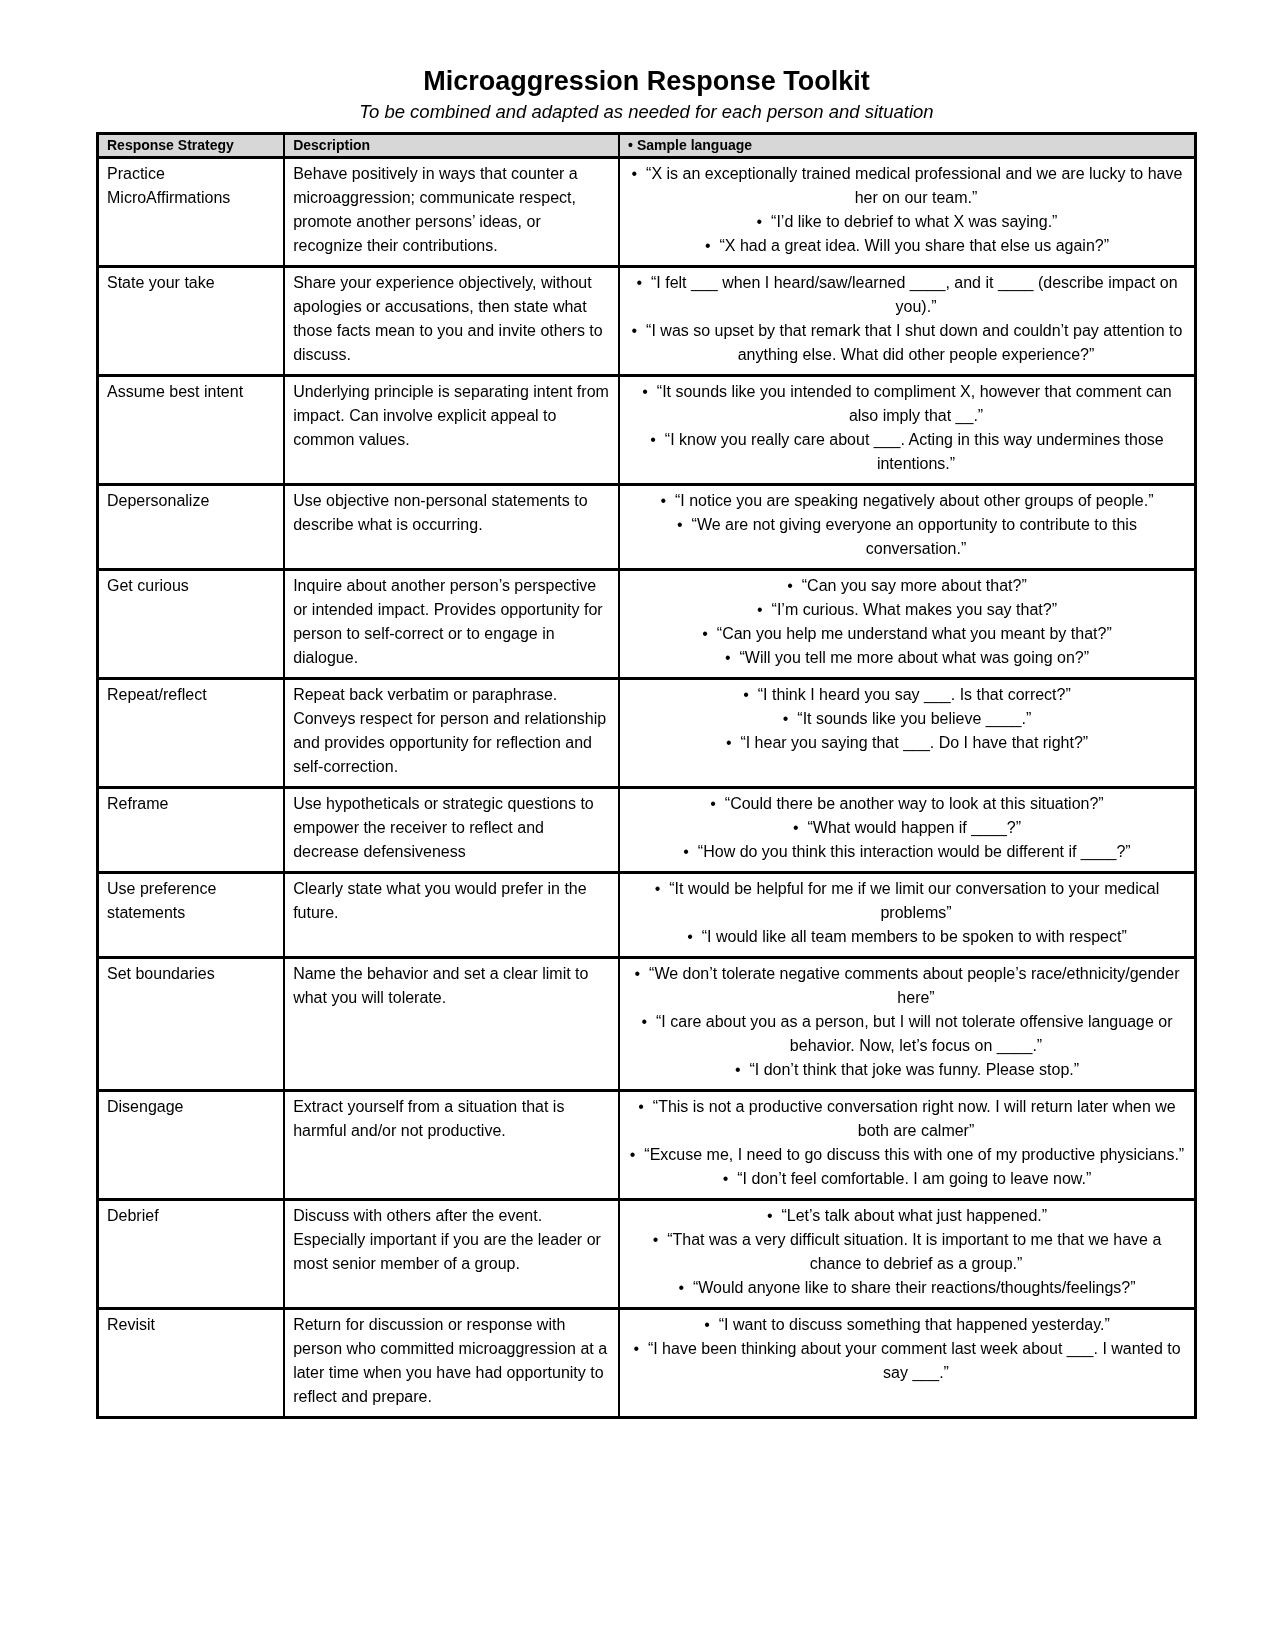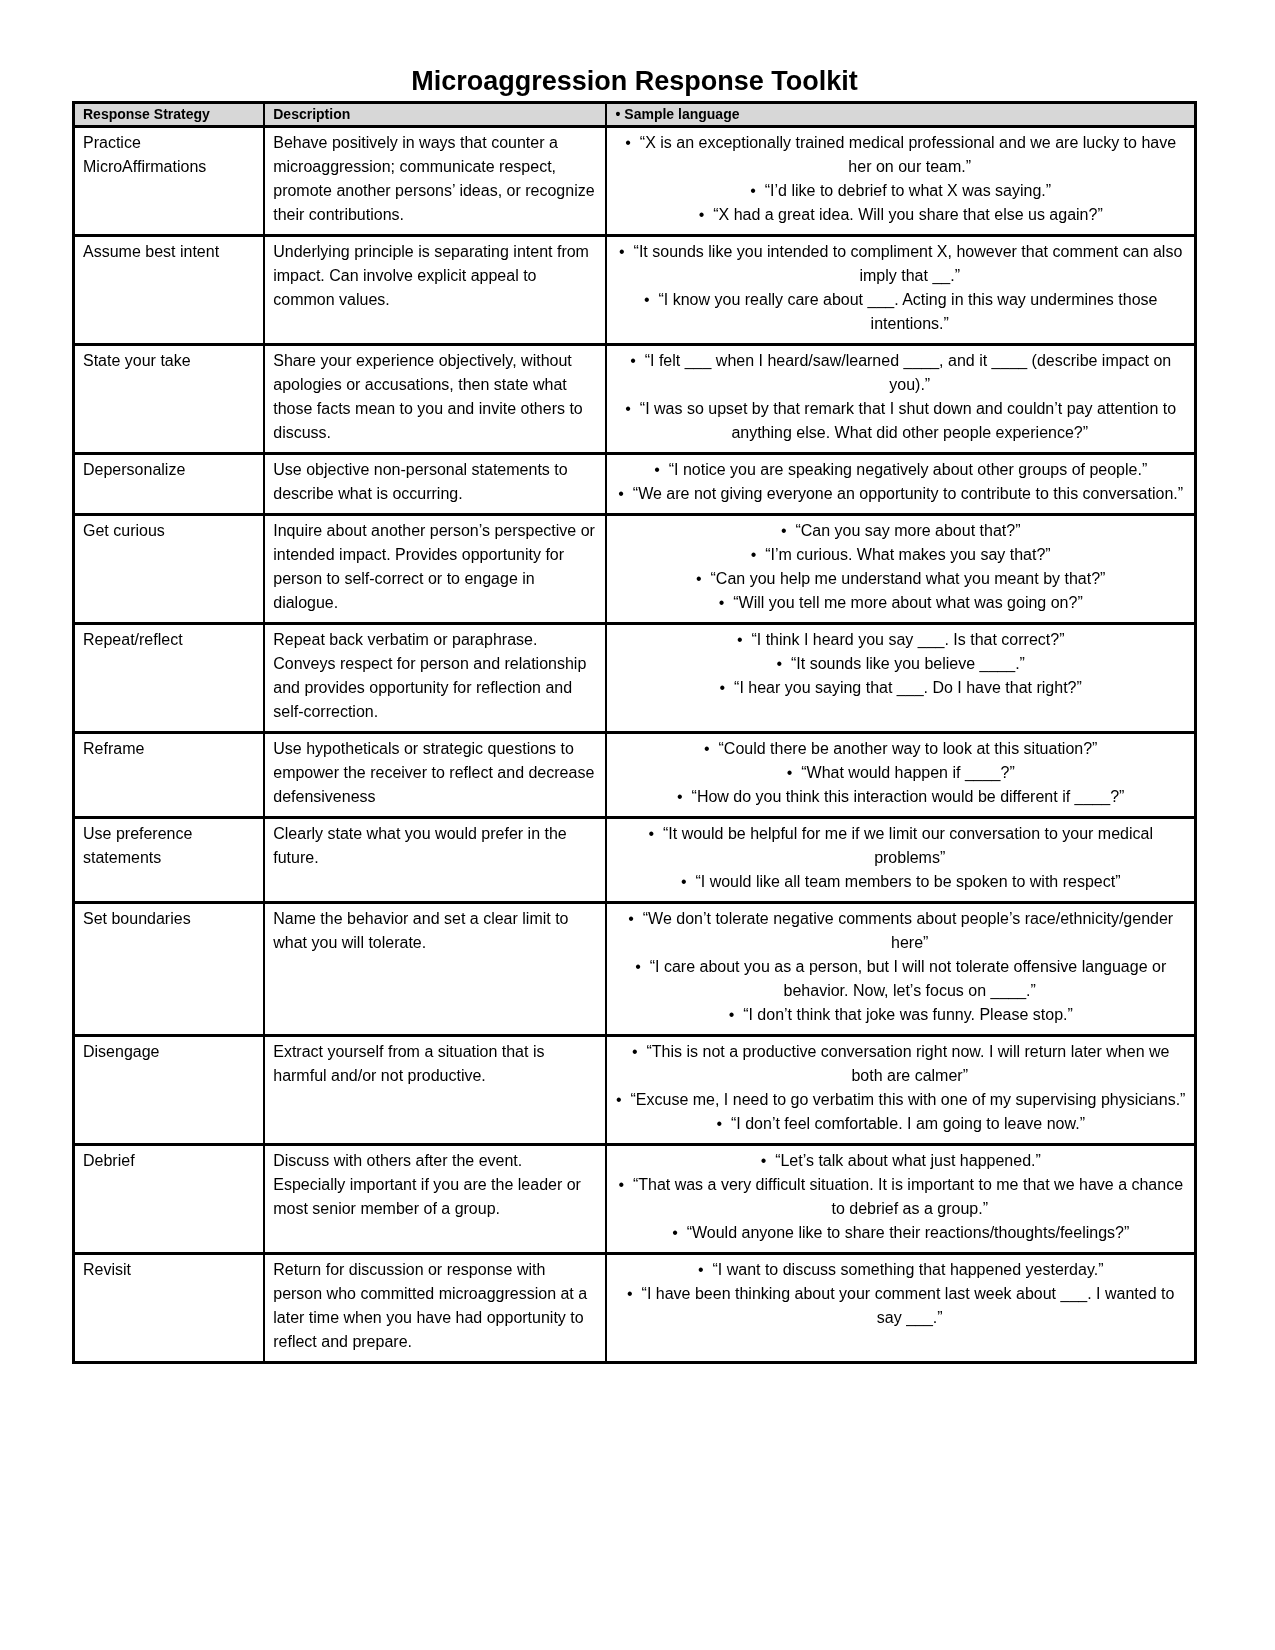--- a/index.html
+++ b/index.html
@@ -6,21 +6,21 @@
     margin: 0;
     padding: 0;
     background: #ffffff;
     color: #000000;
     font-family: "Liberation Sans", sans-serif;
   }
   .page {
     width: 1275px;
     height: 1650px;
     box-sizing: border-box;
-    padding: 66px 78px 0 72px;
+    padding: 66px 78px 0 96px;
     background: #ffffff;
   }
   .doc-title {
     text-align: center;
     font-size: 27px;
     font-weight: 700;
     margin: 0 0 4px 0;
     letter-spacing: 0;
   }
   .doc-subtitle {
@@ -74,20 +74,21 @@
   }
   th .hbullet {
     margin-right: 4px;
   }
 </style>
 </head>
 <body>
 
 <div class="page">
   <h1 class="doc-title">Microaggression Response Toolkit</h1>
+  <div class="doc-subtitle">To be combined and adapted as needed for each person and situation</div>
 
   <table class="toolkit">
     <colgroup>
       <col class="c1">
         <col class="c2">
         <col class="c3">
     </colgroup>
     <thead>
       <tr>
         <th>Response Strategy</th>
@@ -101,36 +102,36 @@
           <td>Behave positively in ways that counter a microaggression; communicate respect, promote another persons’ ideas, or recognize their contributions.</td>
           <td>
             <ul class="samples">
               <li>“X is an exceptionally trained medical professional and we are lucky to have her on our team.”</li>
               <li>“I’d like to debrief to what X was saying.”</li>
               <li>“X had a great idea. Will you share that else us again?”</li>
             </ul>
           </td>
         </tr>
         <tr>
+          <td>State your take</td>
+          <td>Share your experience objectively, without apologies or accusations, then state what those facts mean to you and invite others to discuss.</td>
+          <td>
+            <ul class="samples">
+              <li>“I felt ___ when I heard/saw/learned ____, and it ____ (describe impact on you).”</li>
+              <li>“I was so upset by that remark that I shut down and couldn’t pay attention to anything else. What did other people experience?”</li>
+            </ul>
+          </td>
+        </tr>
+        <tr>
           <td>Assume best intent</td>
           <td>Underlying principle is separating intent from impact. Can involve explicit appeal to common values.</td>
           <td>
             <ul class="samples">
               <li>“It sounds like you intended to compliment X, however that comment can also imply that __.”</li>
               <li>“I know you really care about ___. Acting in this way undermines those intentions.”</li>
-            </ul>
-          </td>
-        </tr>
-        <tr>
-          <td>State your take</td>
-          <td>Share your experience objectively, without apologies or accusations, then state what those facts mean to you and invite others to discuss.</td>
-          <td>
-            <ul class="samples">
-              <li>“I felt ___ when I heard/saw/learned ____, and it ____ (describe impact on you).”</li>
-              <li>“I was so upset by that remark that I shut down and couldn’t pay attention to anything else. What did other people experience?”</li>
             </ul>
           </td>
         </tr>
         <tr>
           <td>Depersonalize</td>
           <td>Use objective non-personal statements to describe what is occurring.</td>
           <td>
             <ul class="samples">
               <li>“I notice you are speaking negatively about other groups of people.”</li>
               <li>“We are not giving everyone an opportunity to contribute to this conversation.”</li>
@@ -191,21 +192,21 @@
               <li>“I don’t think that joke was funny. Please stop.”</li>
             </ul>
           </td>
         </tr>
         <tr>
           <td>Disengage</td>
           <td>Extract yourself from a situation that is harmful and/or not productive.</td>
           <td>
             <ul class="samples">
               <li>“This is not a productive conversation right now. I will return later when we both are calmer”</li>
-              <li>“Excuse me, I need to go verbatim this with one of my supervising physicians.”</li>
+              <li>“Excuse me, I need to go discuss this with one of my productive physicians.”</li>
               <li>“I don’t feel comfortable. I am going to leave now.”</li>
             </ul>
           </td>
         </tr>
         <tr>
           <td>Debrief</td>
           <td>Discuss with others after the event. Especially important if you are the leader or most senior member of a group.</td>
           <td>
             <ul class="samples">
               <li>“Let’s talk about what just happened.”</li>

